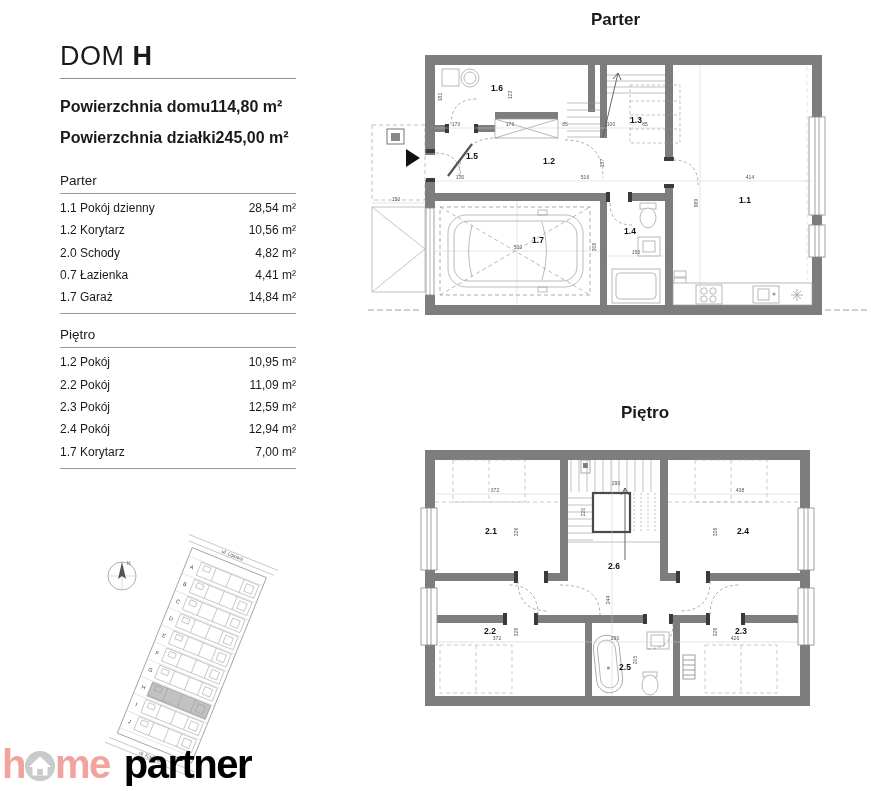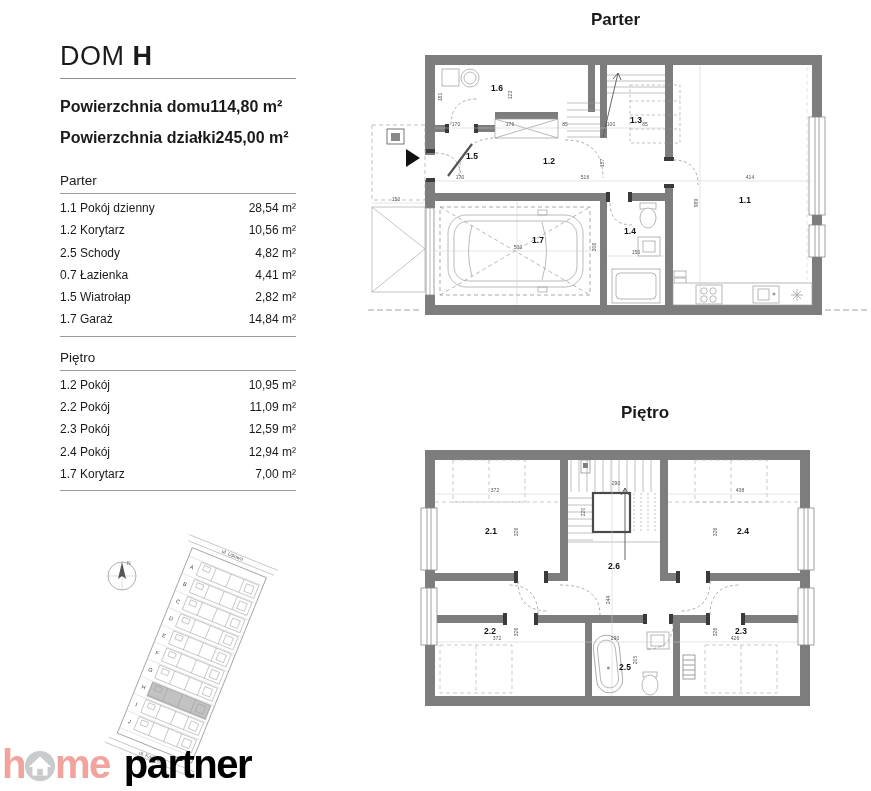--- a/index.html
+++ b/index.html
@@ -61,30 +61,26 @@
       <div class="rows">
         <div class="row">
             <span>1.1 Pokój dzienny</span>
             <span>28,54 m²</span>
           </div>
         <div class="row">
             <span>1.2 Korytarz</span>
             <span>10,56 m²</span>
           </div>
         <div class="row">
-            <span>2.5 Schody</span>
+            <span>2.0 Schody</span>
             <span>4,82 m²</span>
           </div>
         <div class="row">
             <span>0.7 Łazienka</span>
             <span>4,41 m²</span>
-          </div>
-        <div class="row">
-            <span>1.5 Wiatrołap</span>
-            <span>2,82 m²</span>
           </div>
         <div class="row">
             <span>1.7 Garaż</span>
             <span>14,84 m²</span>
           </div>
       </div>
     </div>
 
     <div class="section s2">
       <div class="hdr">Piętro</div>

